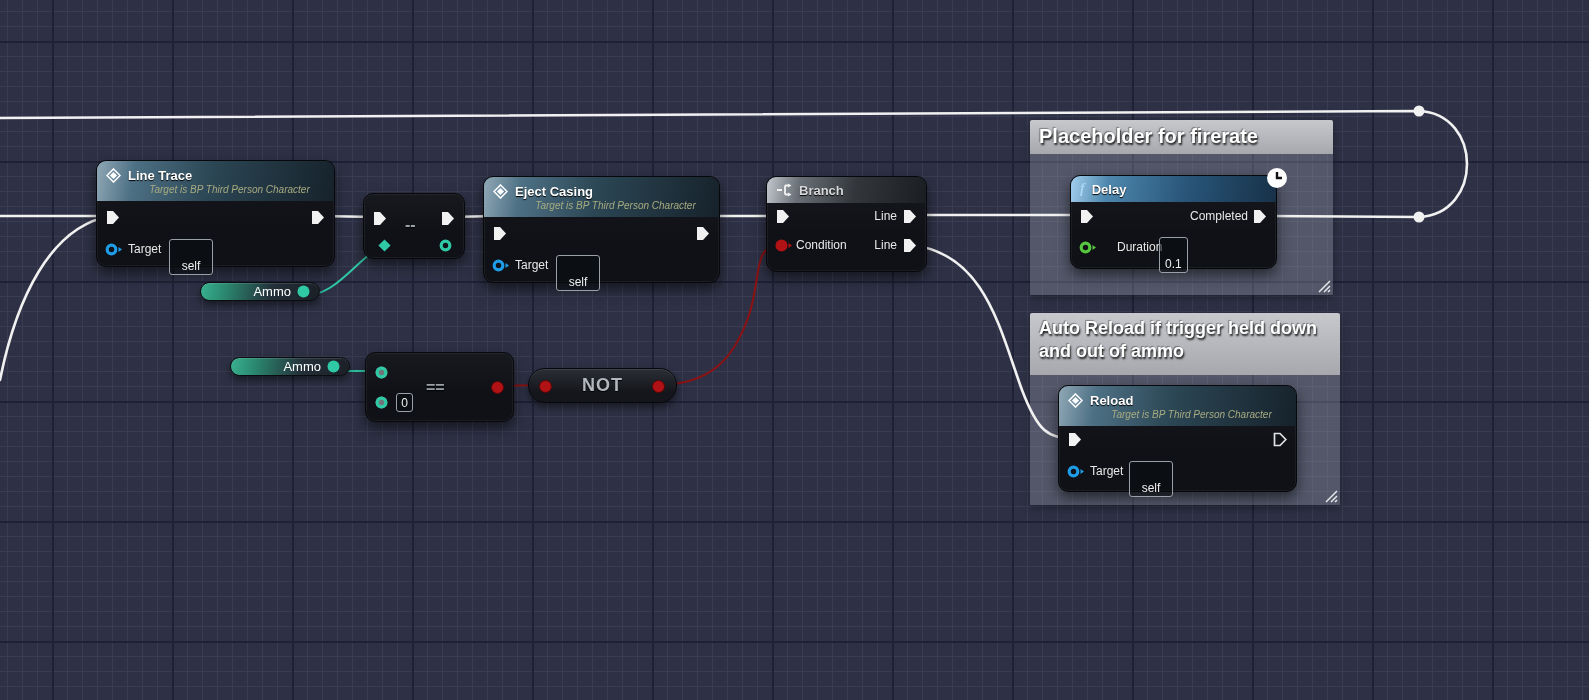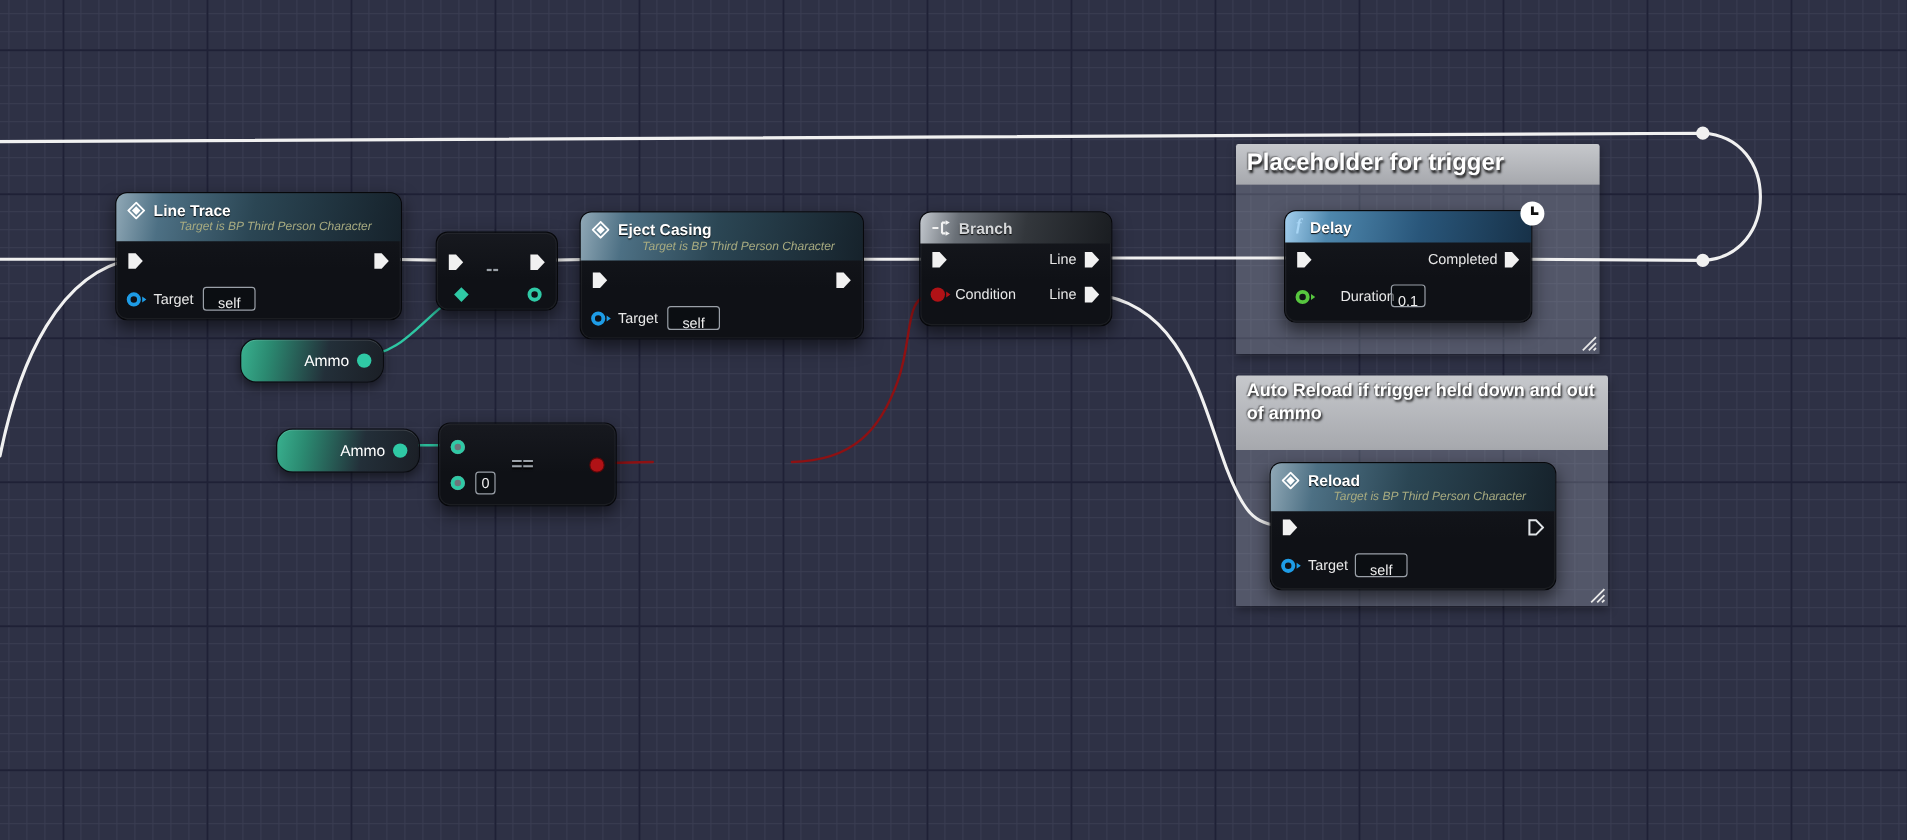--- a/index.html
+++ b/index.html
@@ -38,25 +38,25 @@
   .hdr-branch{background:linear-gradient(100deg,#c3c8ce 0%,#6a7077 20%,#33373c 55%,#1a1d21 100%);}
   .hdr2{height:40px;flex-wrap:wrap;align-content:center;}
   .hdr1{height:26px;text-align:center;}
   .node-title{color:#fff;font-size:13px;font-weight:bold;text-shadow:0 1px 1px #000;}
   .node-sub{flex-basis:100%;color:#a8ab80;font-size:10px;font-style:italic;margin:-6px 0 0 28px;}
   .pin{position:absolute;}
   .plabel{position:absolute;color:#e8e8e8;font-size:12px;}
   .vbox{
     position:absolute;box-sizing:border-box;height:20px;min-width:17px;
     border:1px solid #9aa0a8;border-radius:3px;background:rgba(10,12,16,.55);
-    color:#efefef;font-size:12px;line-height:18px;padding:4px 5px;text-align:center;
+    color:#efefef;font-size:12px;line-height:18px;padding:17px 5px;text-align:center;
   }
   .sym{position:absolute;color:#9ba1a8;font-weight:bold;text-shadow:0 1px 1px #000;}
   .pill{
-    position:absolute;height:37px;border-radius:14px;box-sizing:border-box;
+    position:absolute;height:19px;border-radius:14px;box-sizing:border-box;
     border:1px solid #0a0c10;
     background:linear-gradient(100deg,#39b18f 0%,#2b8a71 20%,#232f39 60%,#1b1f26 100%);
     box-shadow:0 4px 9px rgba(0,0,0,.5), inset 0 1px 0 rgba(255,255,255,.12);
     display:flex;align-items:center;justify-content:flex-end;gap:6px;padding-right:9px;
     color:#fff;font-size:13px;
   }
   .pill-dark{
     position:absolute;border-radius:17px;box-sizing:border-box;
     background:linear-gradient(#2b2e35,#14161b 70%);
     border:1px solid #07080b;
@@ -68,30 +68,30 @@
   .wires{position:absolute;left:0;top:0;}
   svg{display:block;}
 </style>
 </head>
 <body>
 
 <div class="canvas">
 
   <div class="comment" style="left:1030px;top:120px;width:303px;height:175px">
     <div class="comment-title" style="height:26px;font-size:20px">
-      <span>Placeholder for trigger</span>
+      <span>Placeholder for firerate</span>
     </div>
     <div class="comment-body" style="top:34px"></div>
     <svg class="resize-handle" width="13" height="13">
       <path d="M12 1 L1 12 M12 6 L6 12 M12 10 L10 12" stroke="#e8e8e8" stroke-width="1.5" fill="none"></path>
     </svg>
   </div>
 
   <div class="comment" style="left:1030px;top:313px;width:310px;height:192px">
-    <div class="comment-title" style="height:54px;font-size:15px">
+    <div class="comment-title" style="height:54px;font-size:18px">
       <span>Auto Reload if trigger held down and out of ammo</span>
     </div>
     <div class="comment-body" style="top:62px"></div>
     <svg class="resize-handle" width="13" height="13">
       <path d="M12 1 L1 12 M12 6 L6 12 M12 10 L10 12" stroke="#e8e8e8" stroke-width="1.5" fill="none"></path>
     </svg>
   </div>
 
   <svg class="wires" width="1589" height="700">
     <g fill="none" stroke-linecap="round">
@@ -269,14 +269,23 @@
       <circle cx="6.5" cy="6.5" r="6" fill="#6e757b"></circle>
         <circle cx="6.5" cy="6.5" r="4.3" fill="none" style="stroke:var(--c-teal)" stroke-width="3.2"></circle>
     </svg>
     <span class="vbox" style="left:30px;top:40px;height:19px;padding:0 4px">0</span>
     <span class="sym" style="left:60px;top:26px;font-size:16px">==</span>
     <svg class="pin" style="right:9px;top:28px" width="13" height="13">
         <circle cx="6.5" cy="6.5" r="6" style="fill:var(--c-red-pin)" stroke="#5c0608" stroke-width="1"></circle>
       </svg>
   </div>
 
+  <div class="pill-dark" style="left:528px;top:368px;width:149px;height:35px">
+    <svg class="pin" style="left:10px;top:11px" width="13" height="13">
+        <circle cx="6.5" cy="6.5" r="6" style="fill:var(--c-red-pin)" stroke="#5c0608" stroke-width="1"></circle>
+      </svg>
+    <span class="not-label">NOT</span>
+    <svg class="pin" style="right:11px;top:11px" width="13" height="13">
+        <circle cx="6.5" cy="6.5" r="6" style="fill:var(--c-red-pin)" stroke="#5c0608" stroke-width="1"></circle>
+      </svg>
+  </div>
 
 </div>
 
 </body></html>

